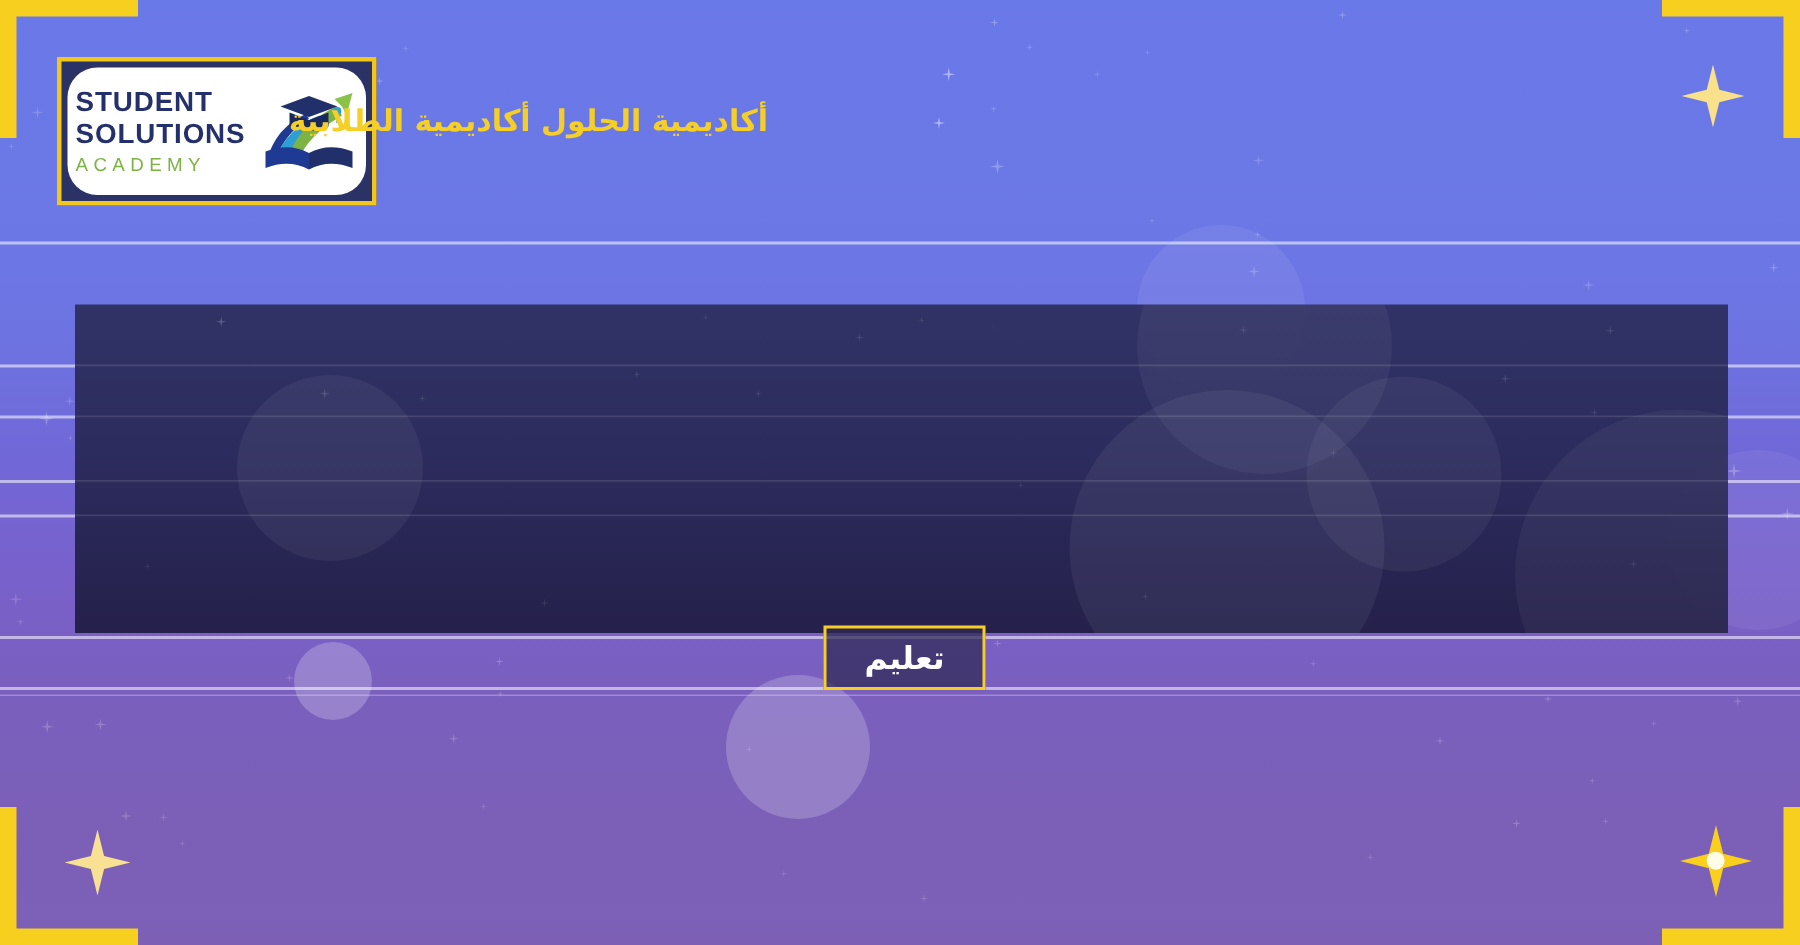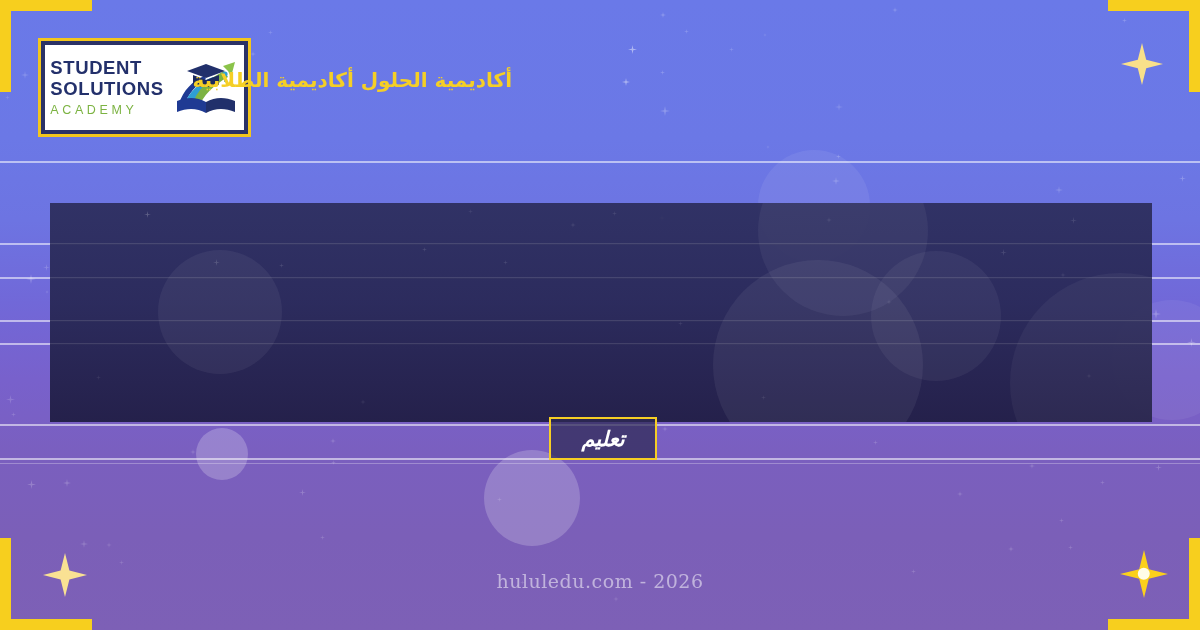--- a/index.html
+++ b/index.html
@@ -35,21 +35,21 @@
   .bigstar .dot{position:absolute;left:50%;top:50%;transform:translate(-50%,-50%);
     width:26%;height:26%;border-radius:50%;background:#fffde8;}
 
   
   .logo-frame{
     position:absolute;left:38px;top:38px;width:213px;height:99px;
     border:3px solid #f3c61c;background:#2b3266;padding:4px;box-sizing:border-box;
   }
   .logo-inner{
     width:100%;height:100%;background:#ffffff;display:flex;align-items:center;
-    justify-content:center;gap:9px;box-sizing:border-box;padding:19px 8px;
+    justify-content:center;gap:9px;box-sizing:border-box;padding:19px 8px;border-radius:20px;
   }
   .logo-mark{width:66px;height:62px;flex:none;}
   .logo-words{display:flex;flex-direction:column;line-height:1;}
   .logo-words .l1,.logo-words .l2{
     font-family:"Liberation Sans",sans-serif;font-weight:700;font-size:18.5px;
     letter-spacing:.6px;color:#23306b;direction:ltr;
   }
   .logo-words .l2{margin-top:3px;}
   .logo-words .l3{
     font-family:"Liberation Sans",sans-serif;font-size:12.5px;letter-spacing:3.6px;
@@ -84,21 +84,21 @@
   }
   .underline{
     margin-top:20px;width:648px;height:3px;background:#f6d02a;
     box-shadow:0 4px 0 -2px rgba(246,208,42,.55);
   }
 
   
   .badge{
     position:absolute;left:549px;top:417px;width:108px;height:43px;
     border:2px solid #f6ce24;background:rgba(46,41,84,.72);
-    display:flex;align-items:center;justify-content:center;box-sizing:border-box;font-style:italic;
+    display:flex;align-items:center;justify-content:center;box-sizing:border-box;
   }
   .badge span{
     color:#ffffff;font-size:21px;font-weight:700;direction:rtl;
     font-family:"DejaVu Sans",sans-serif;
   }
 
   
   .footer{
     position:absolute;left:0;top:570px;width:1200px;text-align:center;
     color:rgba(255,255,255,.52);font-size:19px;direction:ltr;
@@ -259,15 +259,14 @@
       <div class="logo-words">
         <div class="l1">STUDENT</div>
         <div class="l2">SOLUTIONS</div>
         <div class="l3">ACADEMY</div>
       </div>
     </div>
   </div>
 
   <div class="brand-ar">أكاديمية الحلول أكاديمية الطلابية</div>
 
-  <div class="footer">hululedu.com - 2026</div>
 
 </div>
 
 </body></html>

